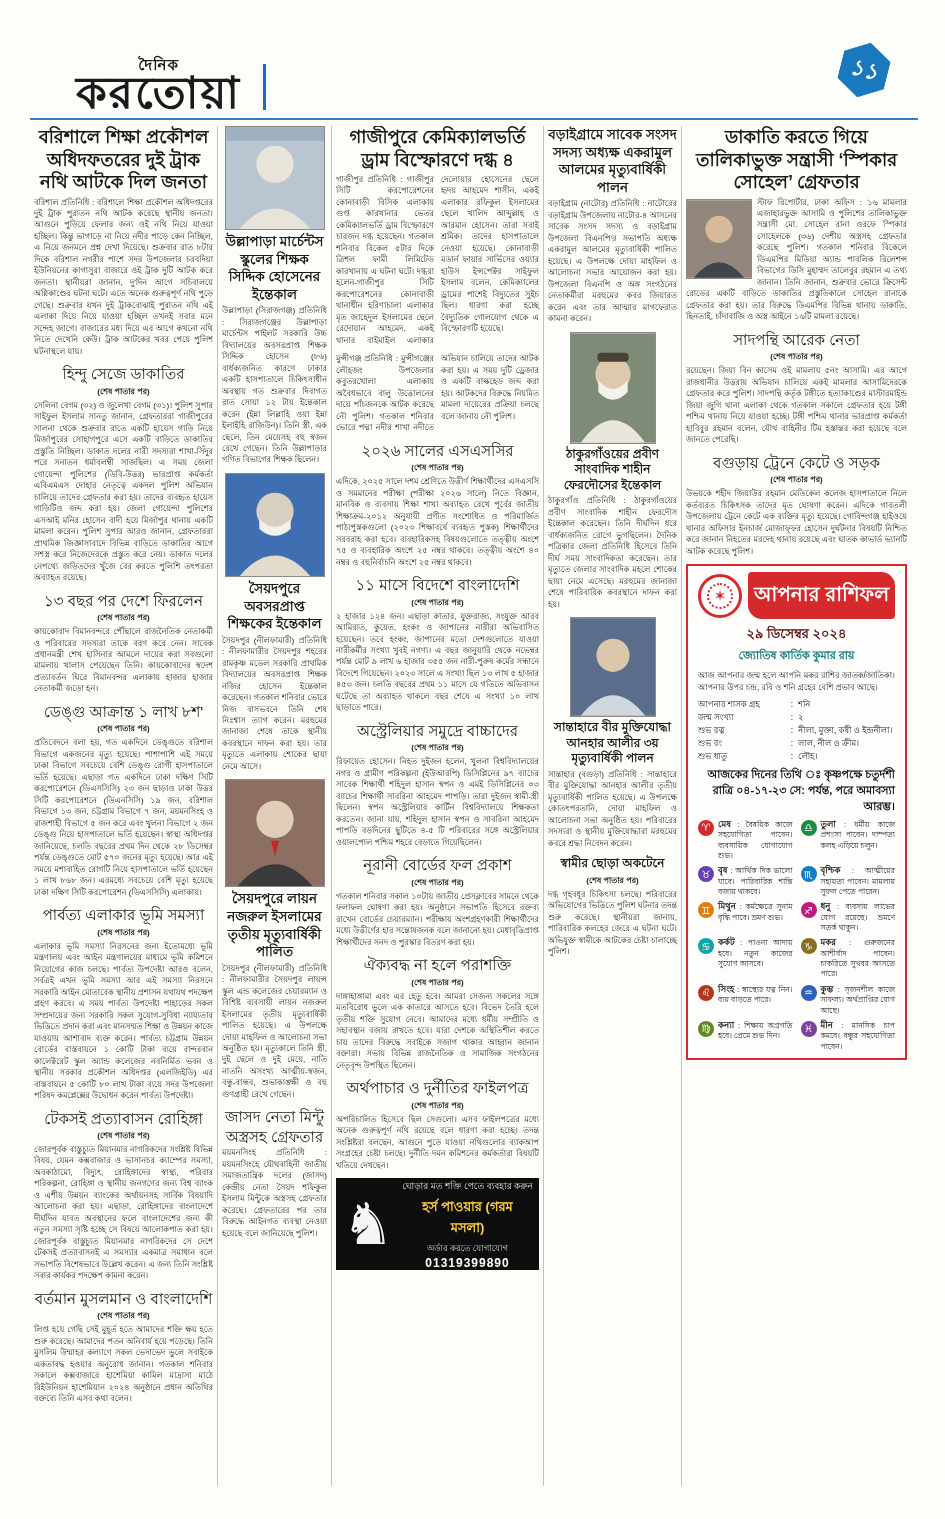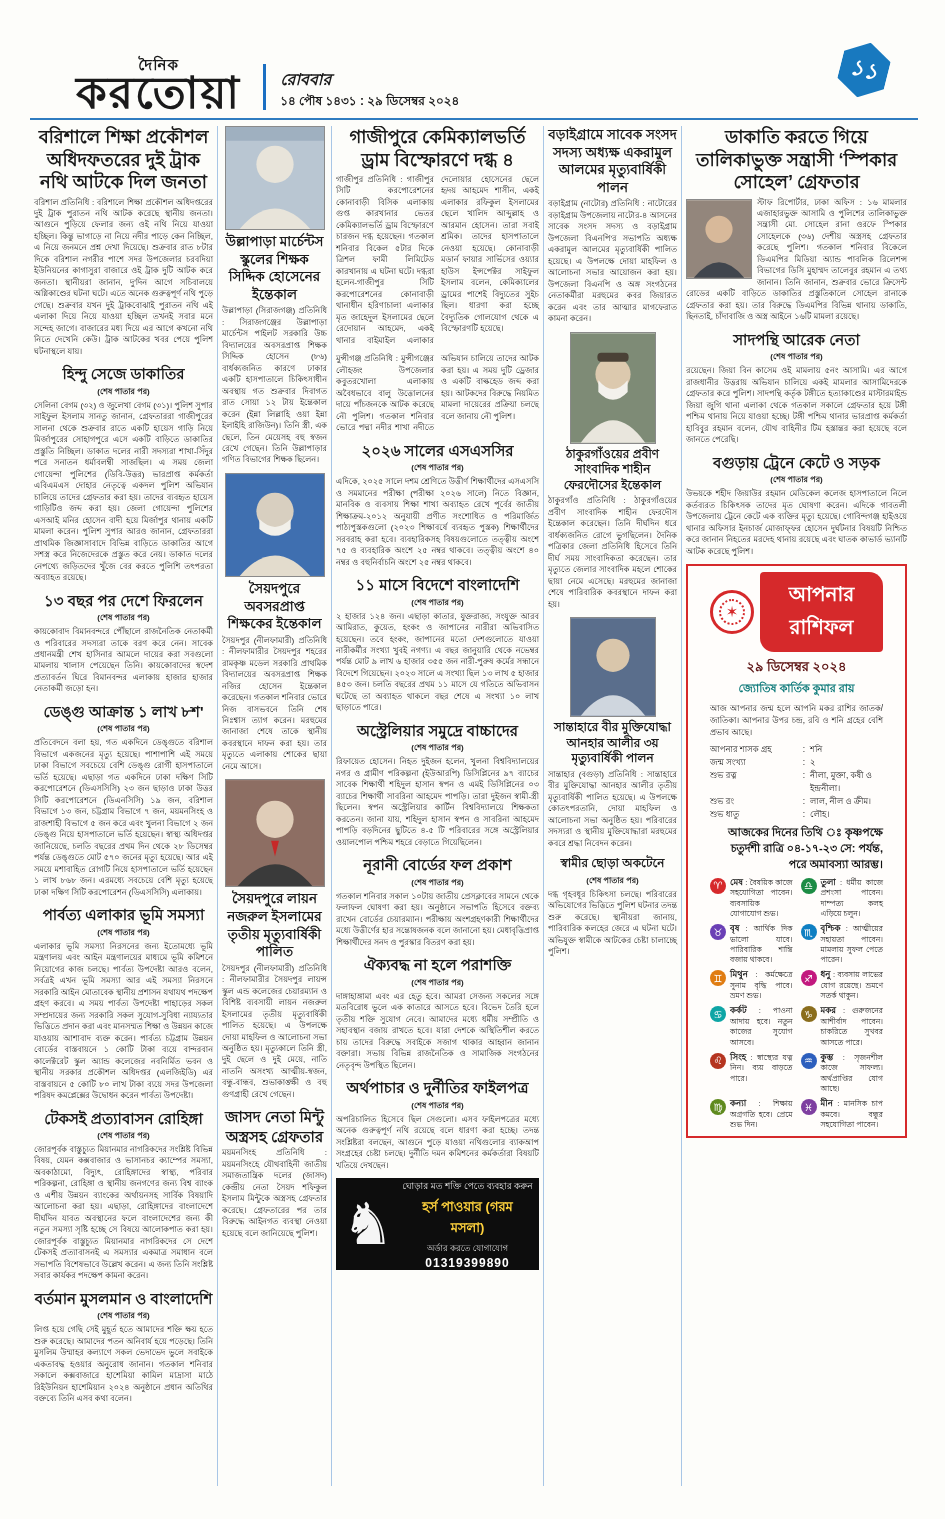--- a/index.html
+++ b/index.html
@@ -22,41 +22,41 @@
   .rule{height:2px;background:#2f7cc0;margin:4px 0 6px 0}
 
   
   .main{display:flex;height:1360px;overflow:hidden}
   .col{overflow:hidden;padding:0 4px}
   .col+.col{border-left:1px solid #a8c6e6}
   .colA{width:187px} .colB{width:114px} .colC{width:212px} .colD{width:138px} .colF{width:230px}
 
   article{margin-bottom:7px}
   .h-xl{font-size:18px;line-height:1.25;font-weight:900;text-align:center;margin-bottom:3px}
-  .h-lg{font-size:15px;line-height:1.3;font-weight:700;text-align:center;margin-bottom:1px}
+  .h-lg{font-size:15px;line-height:1.3;font-weight:400;text-align:center;margin-bottom:1px}
   .h-md{font-size:13.5px;line-height:1.3;font-weight:900;text-align:center;margin-bottom:2px}
   .h-sm{font-size:12px;line-height:1.3;font-weight:900;text-align:center;margin-bottom:2px}
   .cont{font-size:8px;font-weight:700;text-align:center;margin-bottom:2px}
   .body{font-size:8.1px;line-height:1.42;text-align:justify;color:#222}
   .twocol{column-count:2;column-gap:7px}
 
   .photo{border:1px solid #8a8a8a;position:relative;margin:0 auto 3px auto;overflow:hidden}
   .photo svg{display:block;width:100%;height:100%}
 
   
   .horse-ad{background:#0d0d0d;color:#fff;height:92px;display:flex;align-items:center;padding:6px;margin-top:6px}
   .horse-ad .glyph{font-size:58px;line-height:1;color:#f5f5f5;margin-right:8px}
   .horse-ad .txt{flex:1;text-align:center}
   .horse-ad .l1{font-size:9px;color:#eee}
   .horse-ad .prod{font-size:13px;font-weight:900;color:#ffd23d;margin:3px 16px}
   .horse-ad .l2{font-size:8.5px;color:#ddd}
   .horse-ad .phone{font-size:12px;font-weight:800;color:#fff;letter-spacing:1px}
 
   
-  .rashi{border:2.5px solid #d6292b;background:#fffdfb;padding:6px 22px;margin-top:6px}
+  .rashi{border:2.5px solid #d6292b;background:#fffdfb;padding:6px 10px;margin-top:6px}
   .rashi-head{display:flex;align-items:center;gap:6px}
   .rashi-logo{width:44px;height:44px;border-radius:50%;border:3px solid #d6292b;background:#fff;position:relative;flex:none}
   .rashi-logo::before{content:"";position:absolute;inset:6px;border-radius:50%;border:2px dotted #d6292b}
   .rashi-logo::after{content:"✶";position:absolute;inset:0;display:flex;align-items:center;justify-content:center;color:#d6292b;font-size:15px}
   .rashi-banner{flex:1;background:#d6292b;color:#fff;font-size:20px;font-weight:900;text-align:center;
     padding:7px 4px;border-radius:4px 14px 4px 14px}
   .rashi-date{text-align:center;font-size:13px;font-weight:700;color:#5a0f0f;margin-top:5px}
   .rashi-ast{text-align:center;font-size:11px;font-weight:800;color:#0e7a7a;margin:2px 0 4px 0}
   .rashi-intro{font-size:8.2px;line-height:1.45;text-align:justify}
   .rashi-attrs{margin:4px 0;font-size:8.4px;line-height:1.55}
@@ -81,24 +81,20 @@
 <body>
 
 <div class="page">
 
   <header class="masthead">
     <div class="brand">
       <div class="small">দৈনিক</div>
       <div class="big">করতোয়া</div>
     </div>
     <div class="m-divider"></div>
-    <div class="m-date">
-      <div class="day">রোববার</div>
-      <div class="full">১৪ পৌষ ১৪৩১ : ২৯ ডিসেম্বর ২০২৪</div>
-    </div>
     <div class="pagebadge">
       <span>১১</span>
     </div>
   </header>
   <div class="rule"></div>
 
   <div class="main">
 
     <div class="col colA">
       <article>

